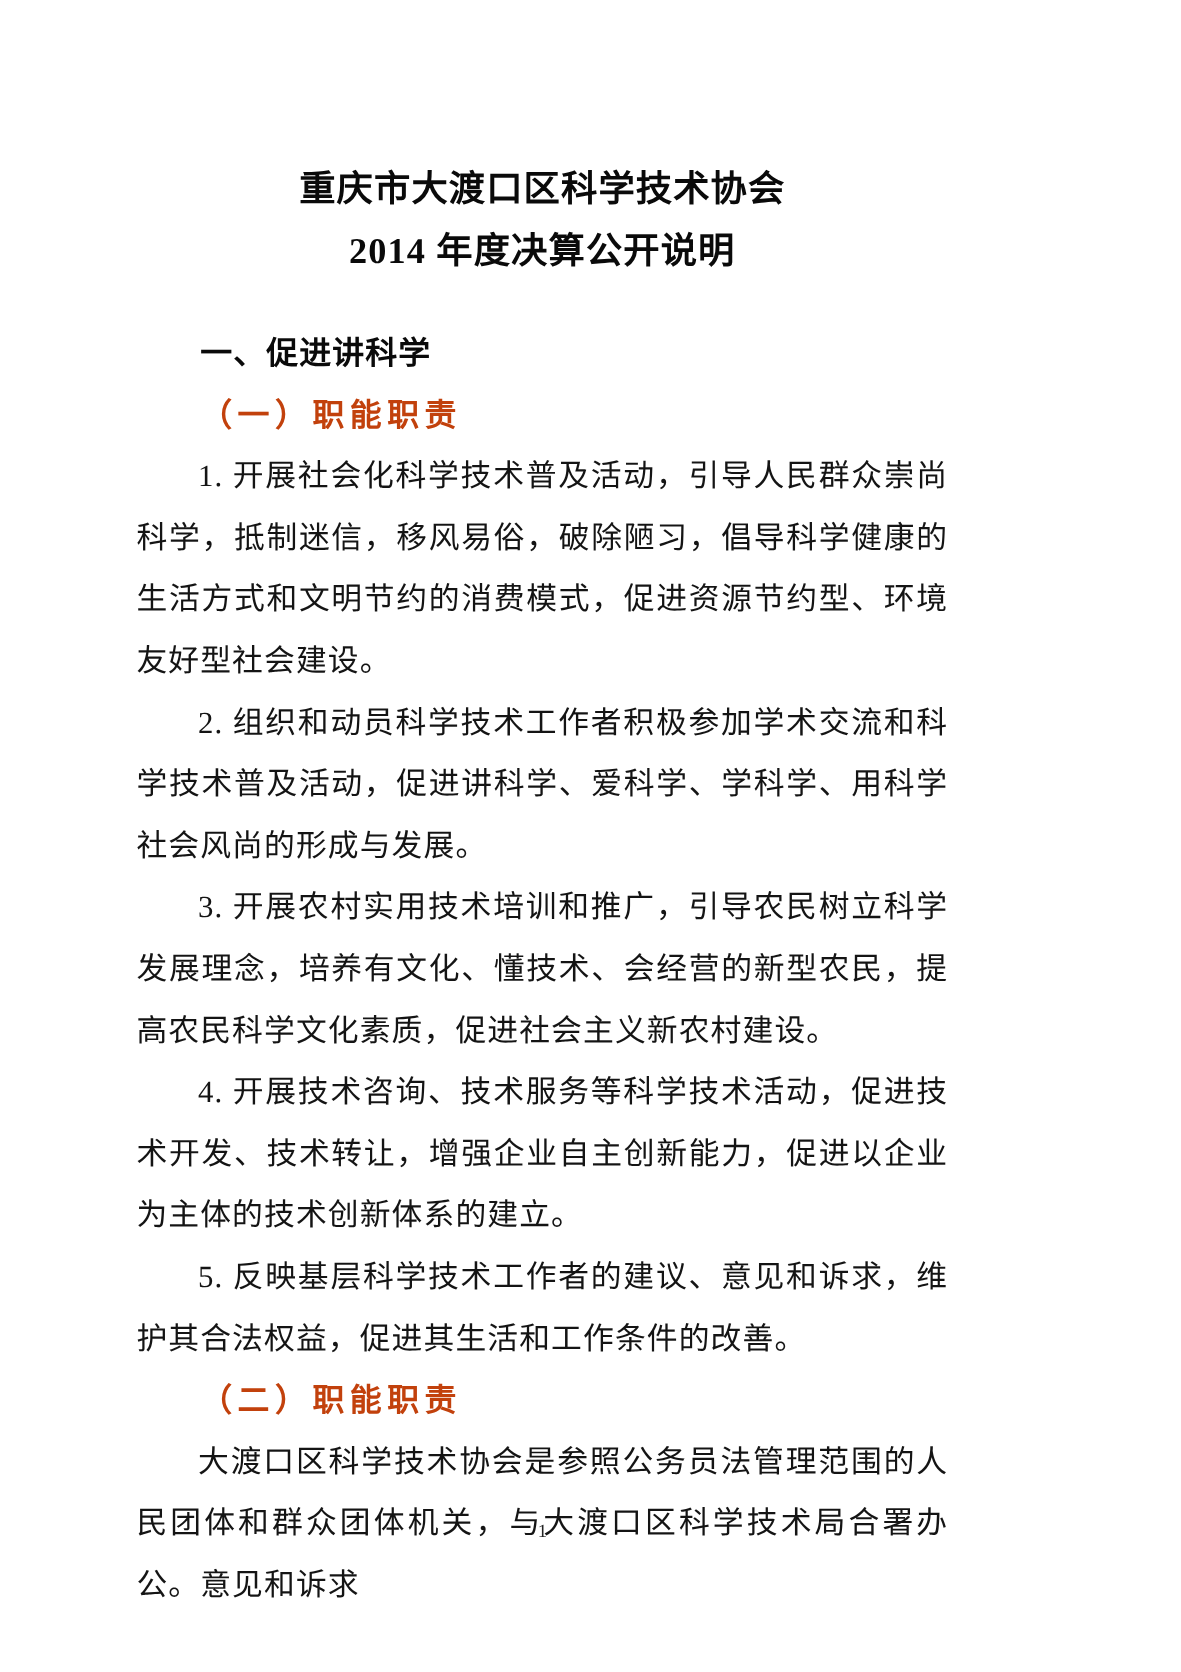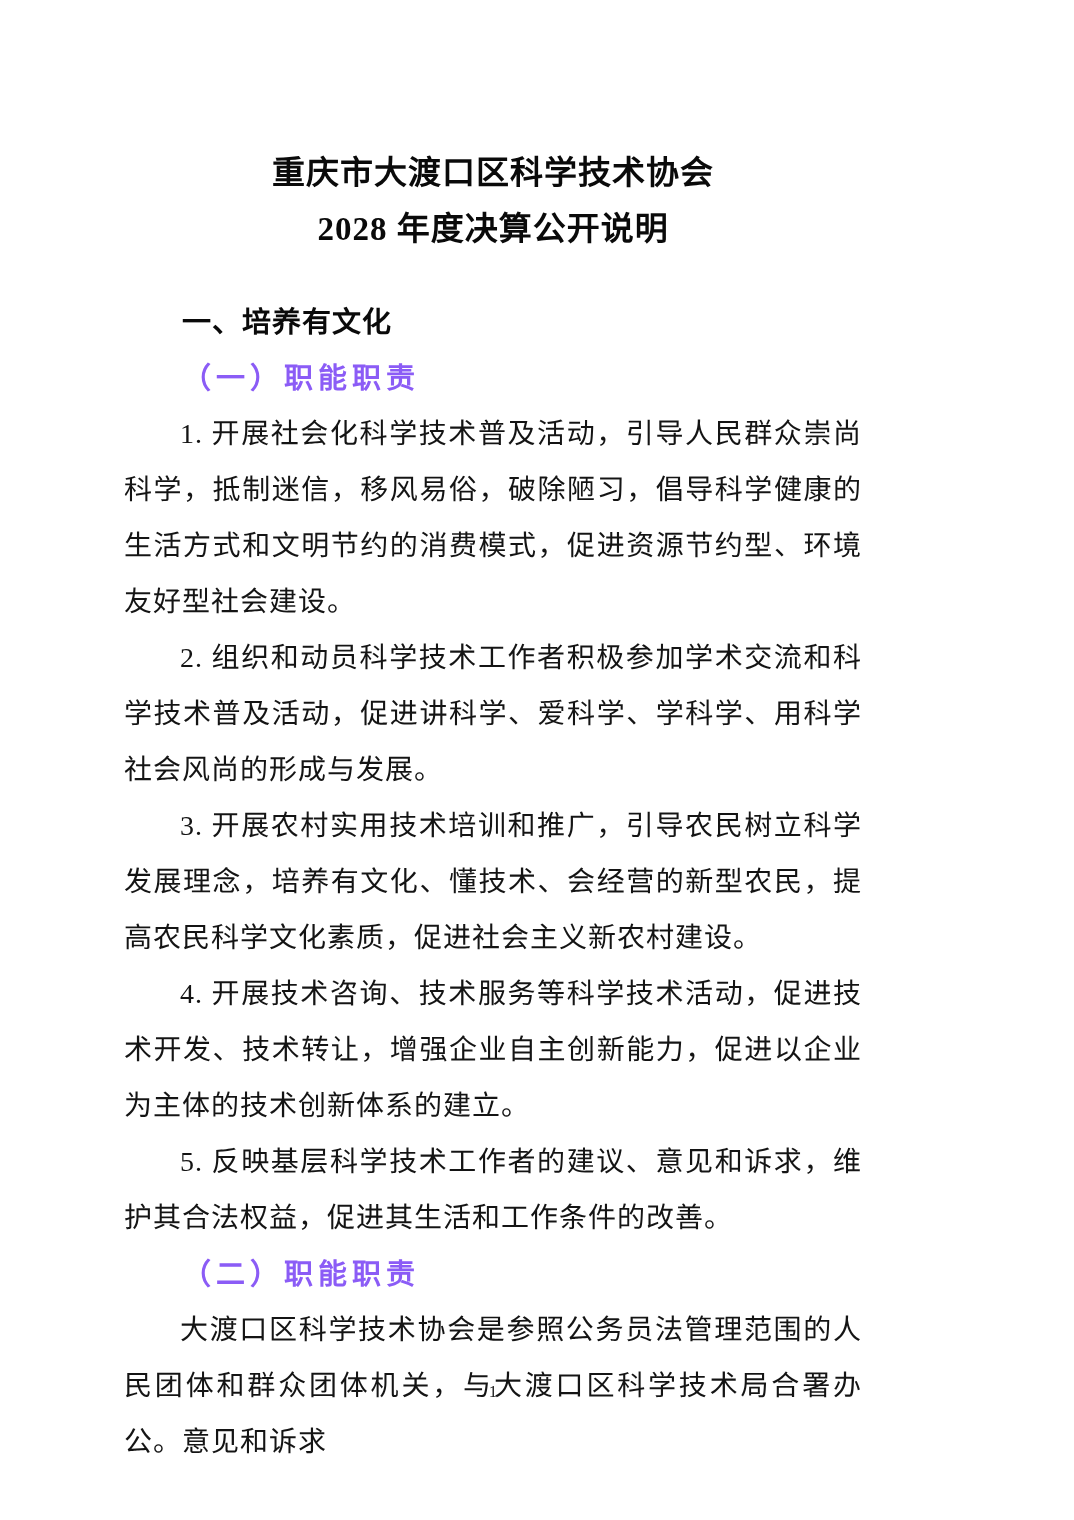--- a/index.html
+++ b/index.html
@@ -40,21 +40,21 @@
     color: #0a0a0a;
   }
   .sub-heading {
     margin: 0;
     font-size: 29px;
     font-weight: bold;
     line-height: 56px;
     text-indent: 2em;
     letter-spacing: 5px;
     font-family: "Liberation Serif", "DejaVu Serif", serif;
-    color: #8b5cf6;
+    color: #c2410c;
   }
   .body-para {
     margin: 0;
     font-size: 28px;
     line-height: 56px;
     text-indent: 2em;
     text-align: justify;
     letter-spacing: 1px;
     color: #141414;
   }
@@ -70,23 +70,23 @@
   }
 </style>
 </head>
 <body>
 
 <div class="page">
   <div class="content">
 
     <h1 class="doc-title">重庆市大渡口区科学技术协会</h1>
 
-    <h1 class="doc-title">2028 年度决算公开说明</h1>
+    <h1 class="doc-title">2014 年度决算公开说明</h1>
 
-    <h2 class="section-heading">一、培养有文化</h2>
+    <h2 class="section-heading">一、促进讲科学</h2>
 
     <h3 class="sub-heading">（一）职能职责</h3>
 
     <p class="body-para">1. 开展社会化科学技术普及活动，引导人民群众崇尚科学，抵制迷信，移风易俗，破除陋习，倡导科学健康的生活方式和文明节约的消费模式，促进资源节约型、环境友好型社会建设。</p>
 
     <p class="body-para">2. 组织和动员科学技术工作者积极参加学术交流和科学技术普及活动，促进讲科学、爱科学、学科学、用科学社会风尚的形成与发展。</p>
 
     <p class="body-para">3. 开展农村实用技术培训和推广，引导农民树立科学发展理念，培养有文化、懂技术、会经营的新型农民，提高农民科学文化素质，促进社会主义新农村建设。</p>
 
     <p class="body-para">4. 开展技术咨询、技术服务等科学技术活动，促进技术开发、技术转让，增强企业自主创新能力，促进以企业为主体的技术创新体系的建立。</p>

